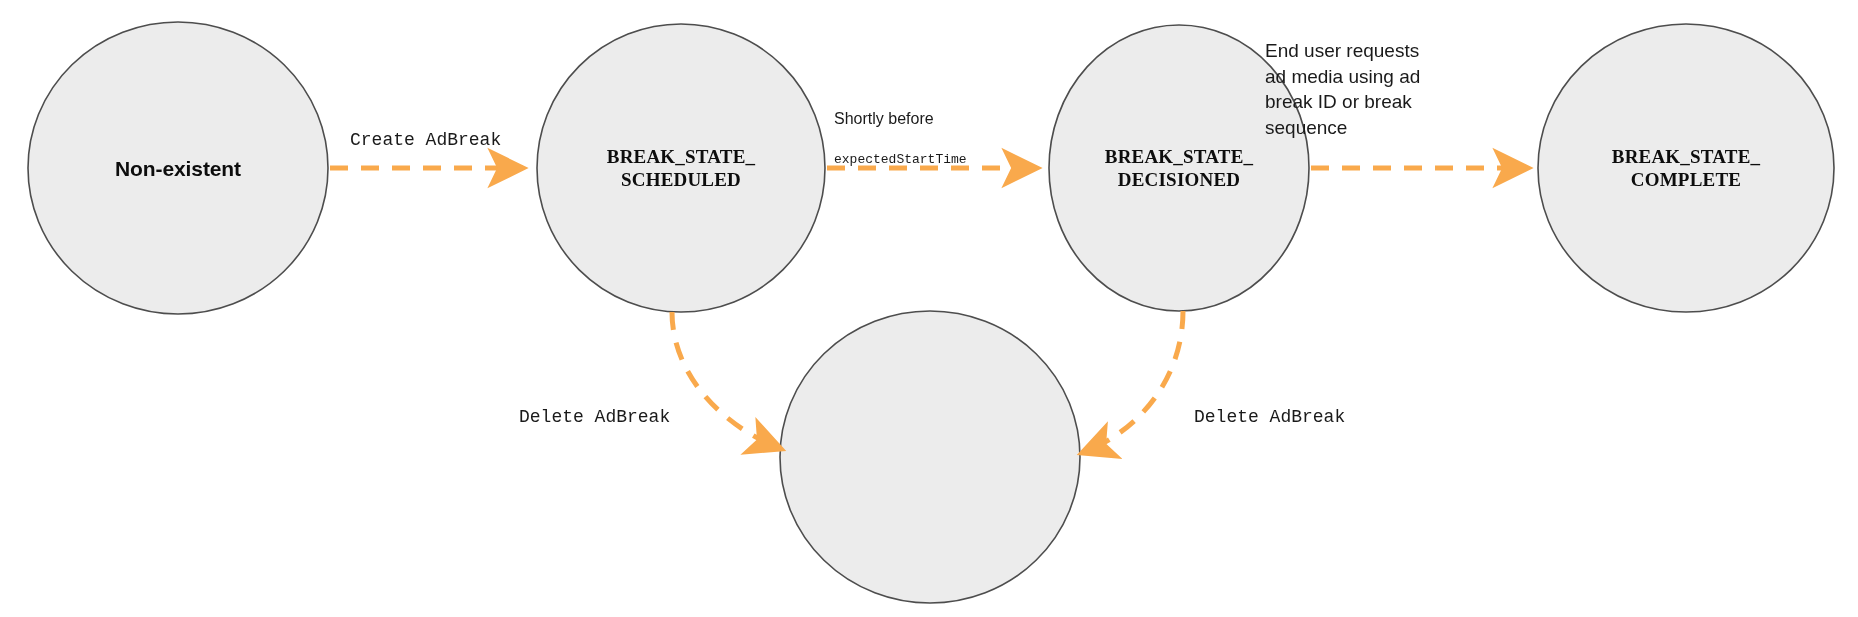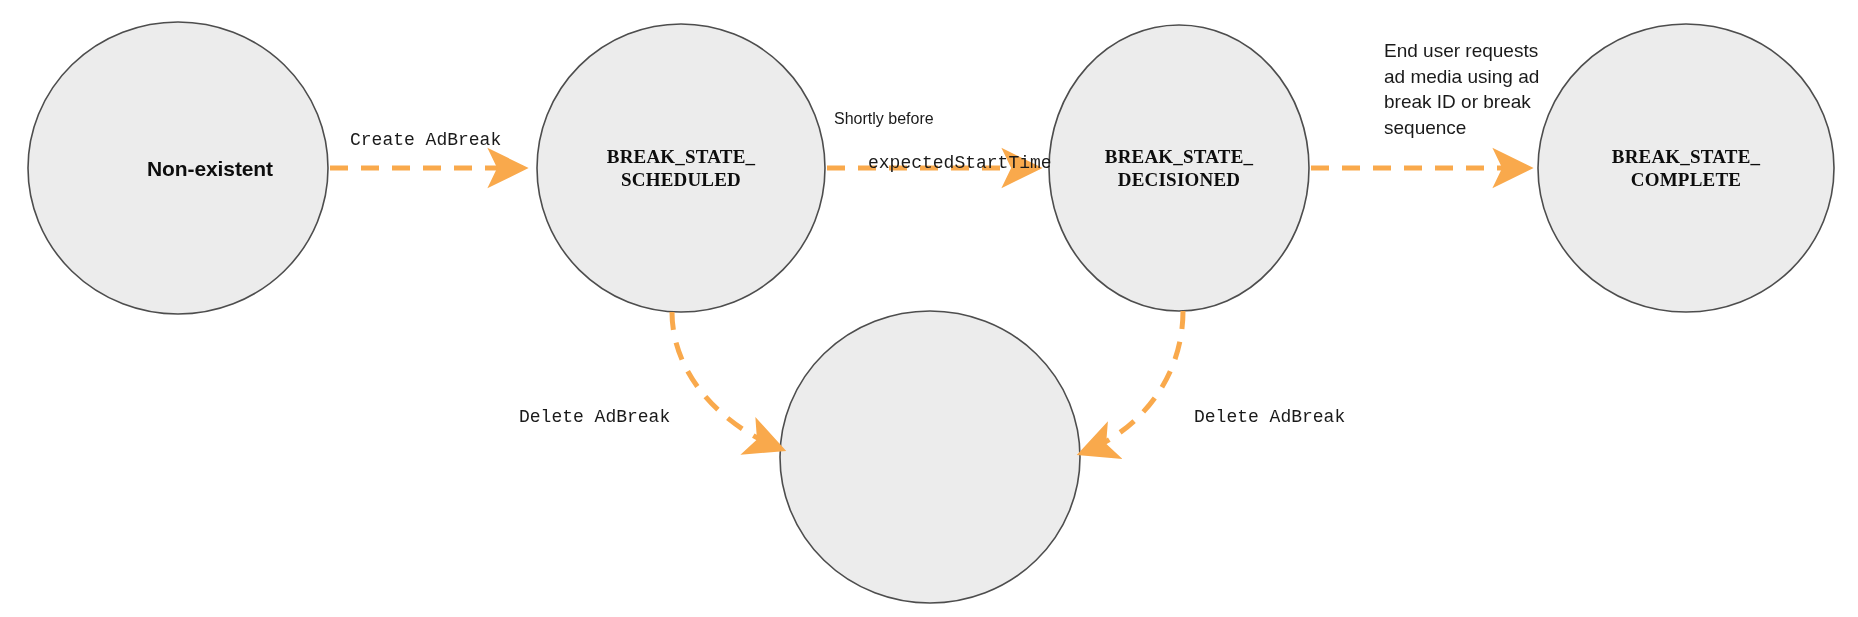--- a/index.html
+++ b/index.html
@@ -38,21 +38,20 @@
     font-weight: bold;
     color: #0d0d0d;
     line-height: 1.22;
     pointer-events: none;
     white-space: pre-line;
   }
   .node-label.plain {
     font-family: "Liberation Sans", sans-serif;
     font-size: 21px;
     letter-spacing: -0.1px;
-    padding-left: 32px;
   }
   .node-label.mono {
     font-family: Liberation Serif, serif;
     font-size: 19px;
     letter-spacing: 0.2px;
   }
   .edge-label {
     position: absolute;
     color: #1a1a1a;
     line-height: 1.35;
@@ -67,23 +66,22 @@
     font-family: "Liberation Mono", "DejaVu Sans Mono", monospace;
     font-size: 18px;
   }
   .edge-label.mixed .line-prose {
     font-family: "Liberation Sans", sans-serif;
     font-size: 16px;
     display: block;
   }
   .edge-label.mixed .line-code {
     font-family: "Liberation Mono", "DejaVu Sans Mono", monospace;
-    font-size: 18px;
+    font-size: 13px;
     display: block;
-    margin-left: 34px;
   }
 </style>
 </head>
 <body>
 
 <div id="diagram-root">
 
   <svg class="canvas" viewBox="0 0 1858 617" xmlns="http://www.w3.org/2000/svg">
     <defs>
       <marker id="arrowOrange" viewBox="0 0 12 12" refX="9.5" refY="6" markerWidth="9" markerHeight="9" orient="auto-start-reverse">
@@ -125,21 +123,21 @@
 COMPLETE</div>
 
 
   <div class="edge-label code" style="left:350px; top:100px; width:190px;margin-top:28px;">Create AdBreak</div>
 
   <div class="edge-label mixed" style="left:834px; top:86px; width:215px;">
     <span class="line-prose">Shortly before</span>
     <span class="line-code">expectedStartTime</span>
   </div>
 
-  <div class="edge-label prose" style="left:1384px; top:38px; width:205px;">End user requests
+  <div class="edge-label prose" style="left:1265px; top:38px; width:205px;">End user requests
 ad media using ad
 break ID or break
 sequence</div>
 
   <div class="edge-label code" style="left:519px; top:405px; width:180px;">Delete AdBreak</div>
 
   <div class="edge-label code" style="left:1194px; top:405px; width:180px;">Delete AdBreak</div>
 
 </div>
 

